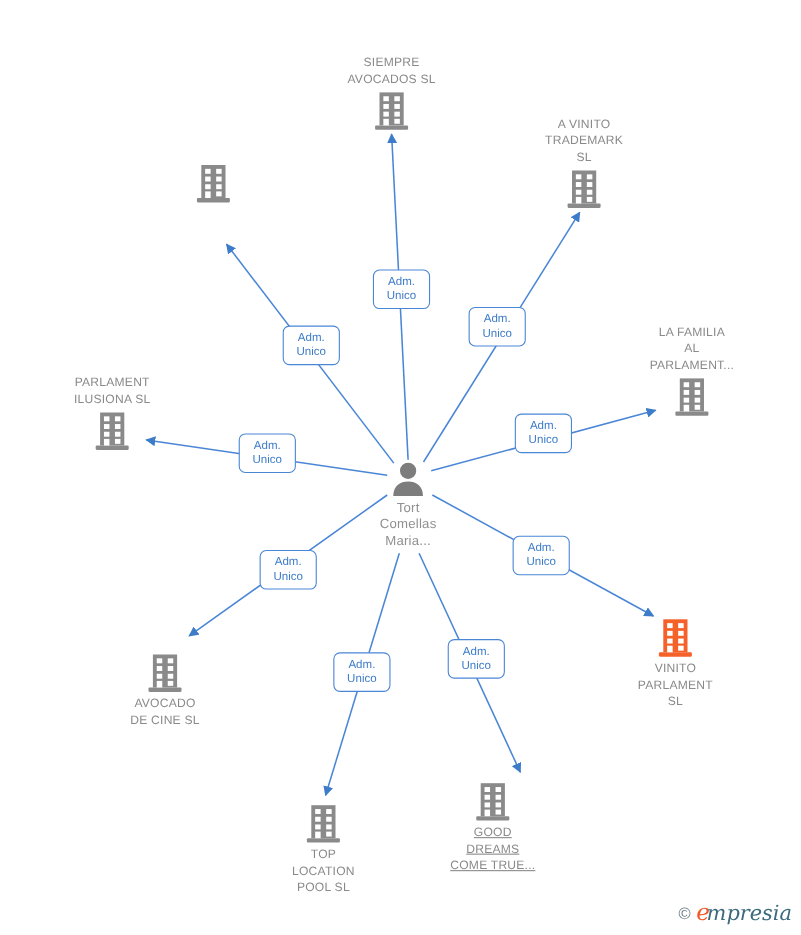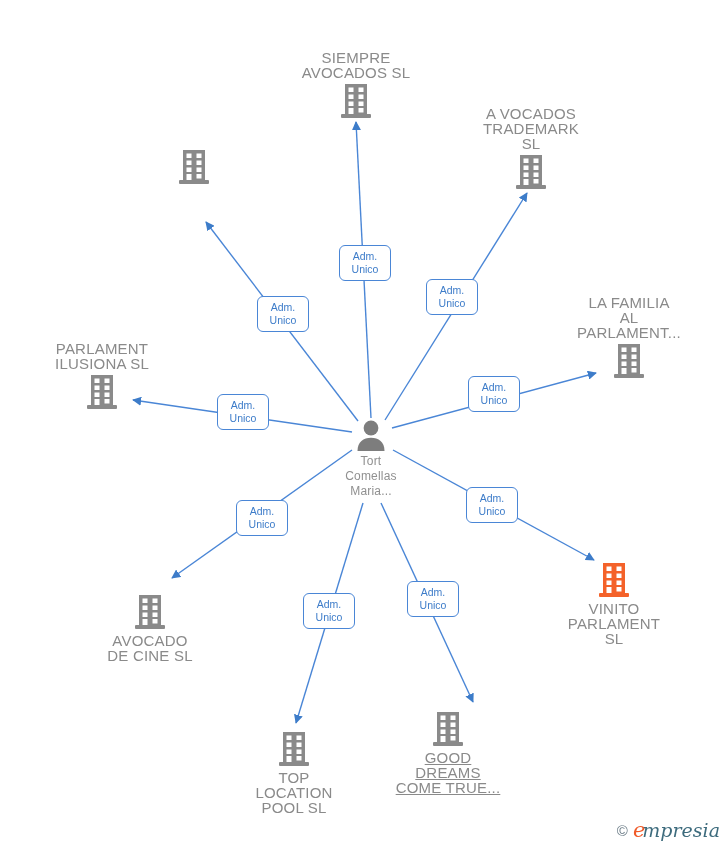--- a/index.html
+++ b/index.html
@@ -21,21 +21,21 @@
     width:728px;height:850px;
     pointer-events:none;
   }
   
   .node{
     position:absolute;
     width:150px;
     margin-left:-75px;
     text-align:center;
     color:#8a8a8a;
-    font-size:15px;
+    font-size:11px;
     line-height:15px;
     letter-spacing:.2px;
   }
   .node .glyph{
     display:block;
     width:34px;height:36px;
     margin:0 auto;
   }
   .node .label{display:block;white-space:pre-line;}
   .node.label-above .label{margin-bottom:3px;}
@@ -157,21 +157,21 @@
             <rect x="19.5" y="4.5" width="5" height="4.5" fill="#ffffff"></rect>
             <rect x="9.5" y="11.5" width="5" height="4.5" fill="#ffffff"></rect>
             <rect x="19.5" y="11.5" width="5" height="4.5" fill="#ffffff"></rect>
             <rect x="9.5" y="18.5" width="5" height="4.5" fill="#ffffff"></rect>
             <rect x="19.5" y="18.5" width="5" height="4.5" fill="#ffffff"></rect>
             <rect x="9.5" y="25" width="5" height="6" fill="#ffffff"></rect>
             <rect x="19.5" y="25" width="5" height="4.5" fill="#ffffff"></rect>
           </svg></span>
       </div>
       <div class="node label-above" style="top: 106px; left: 531px;">
-        <span class="label">A VOCADOS
+        <span class="label">A VINITO
 TRADEMARK
 SL</span>
         <span class="glyph"><svg viewBox="0 0 34 36" xmlns="http://www.w3.org/2000/svg">
             <rect x="6" y="1" width="22" height="30" fill="#8a8a8a"></rect>
             <rect x="2" y="31" width="30" height="4" rx="1" fill="#8a8a8a"></rect>
             <rect x="9.5" y="4.5" width="5" height="4.5" fill="#ffffff"></rect>
             <rect x="19.5" y="4.5" width="5" height="4.5" fill="#ffffff"></rect>
             <rect x="9.5" y="11.5" width="5" height="4.5" fill="#ffffff"></rect>
             <rect x="19.5" y="11.5" width="5" height="4.5" fill="#ffffff"></rect>
             <rect x="9.5" y="18.5" width="5" height="4.5" fill="#ffffff"></rect>

